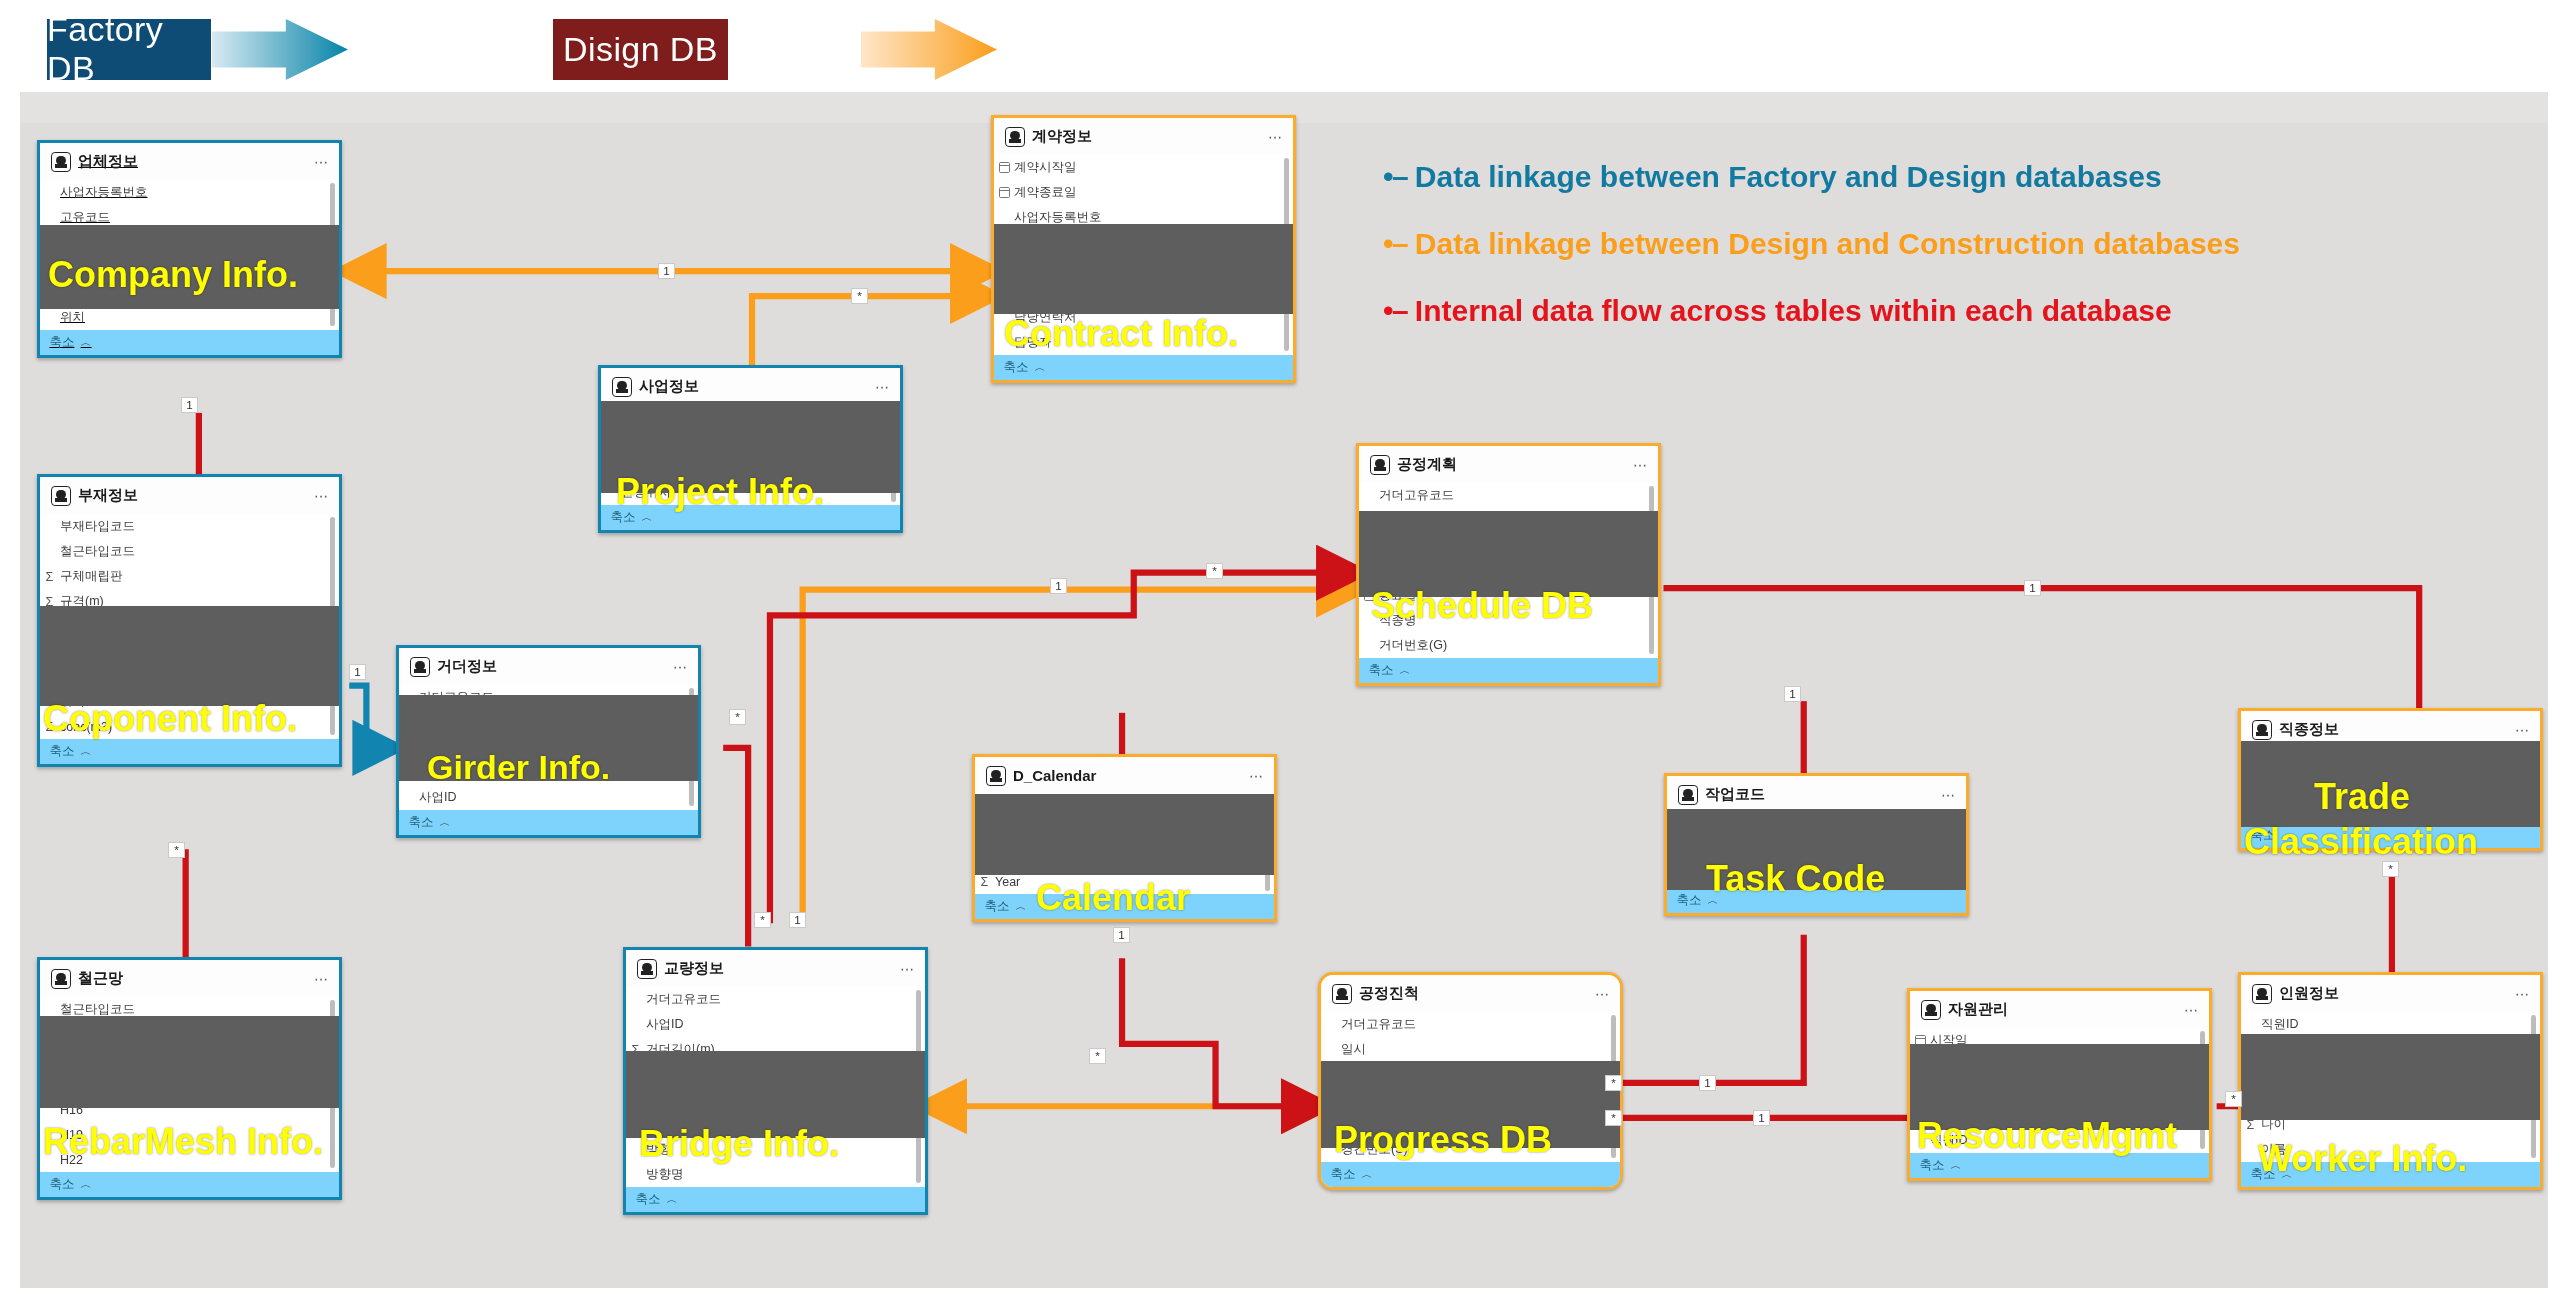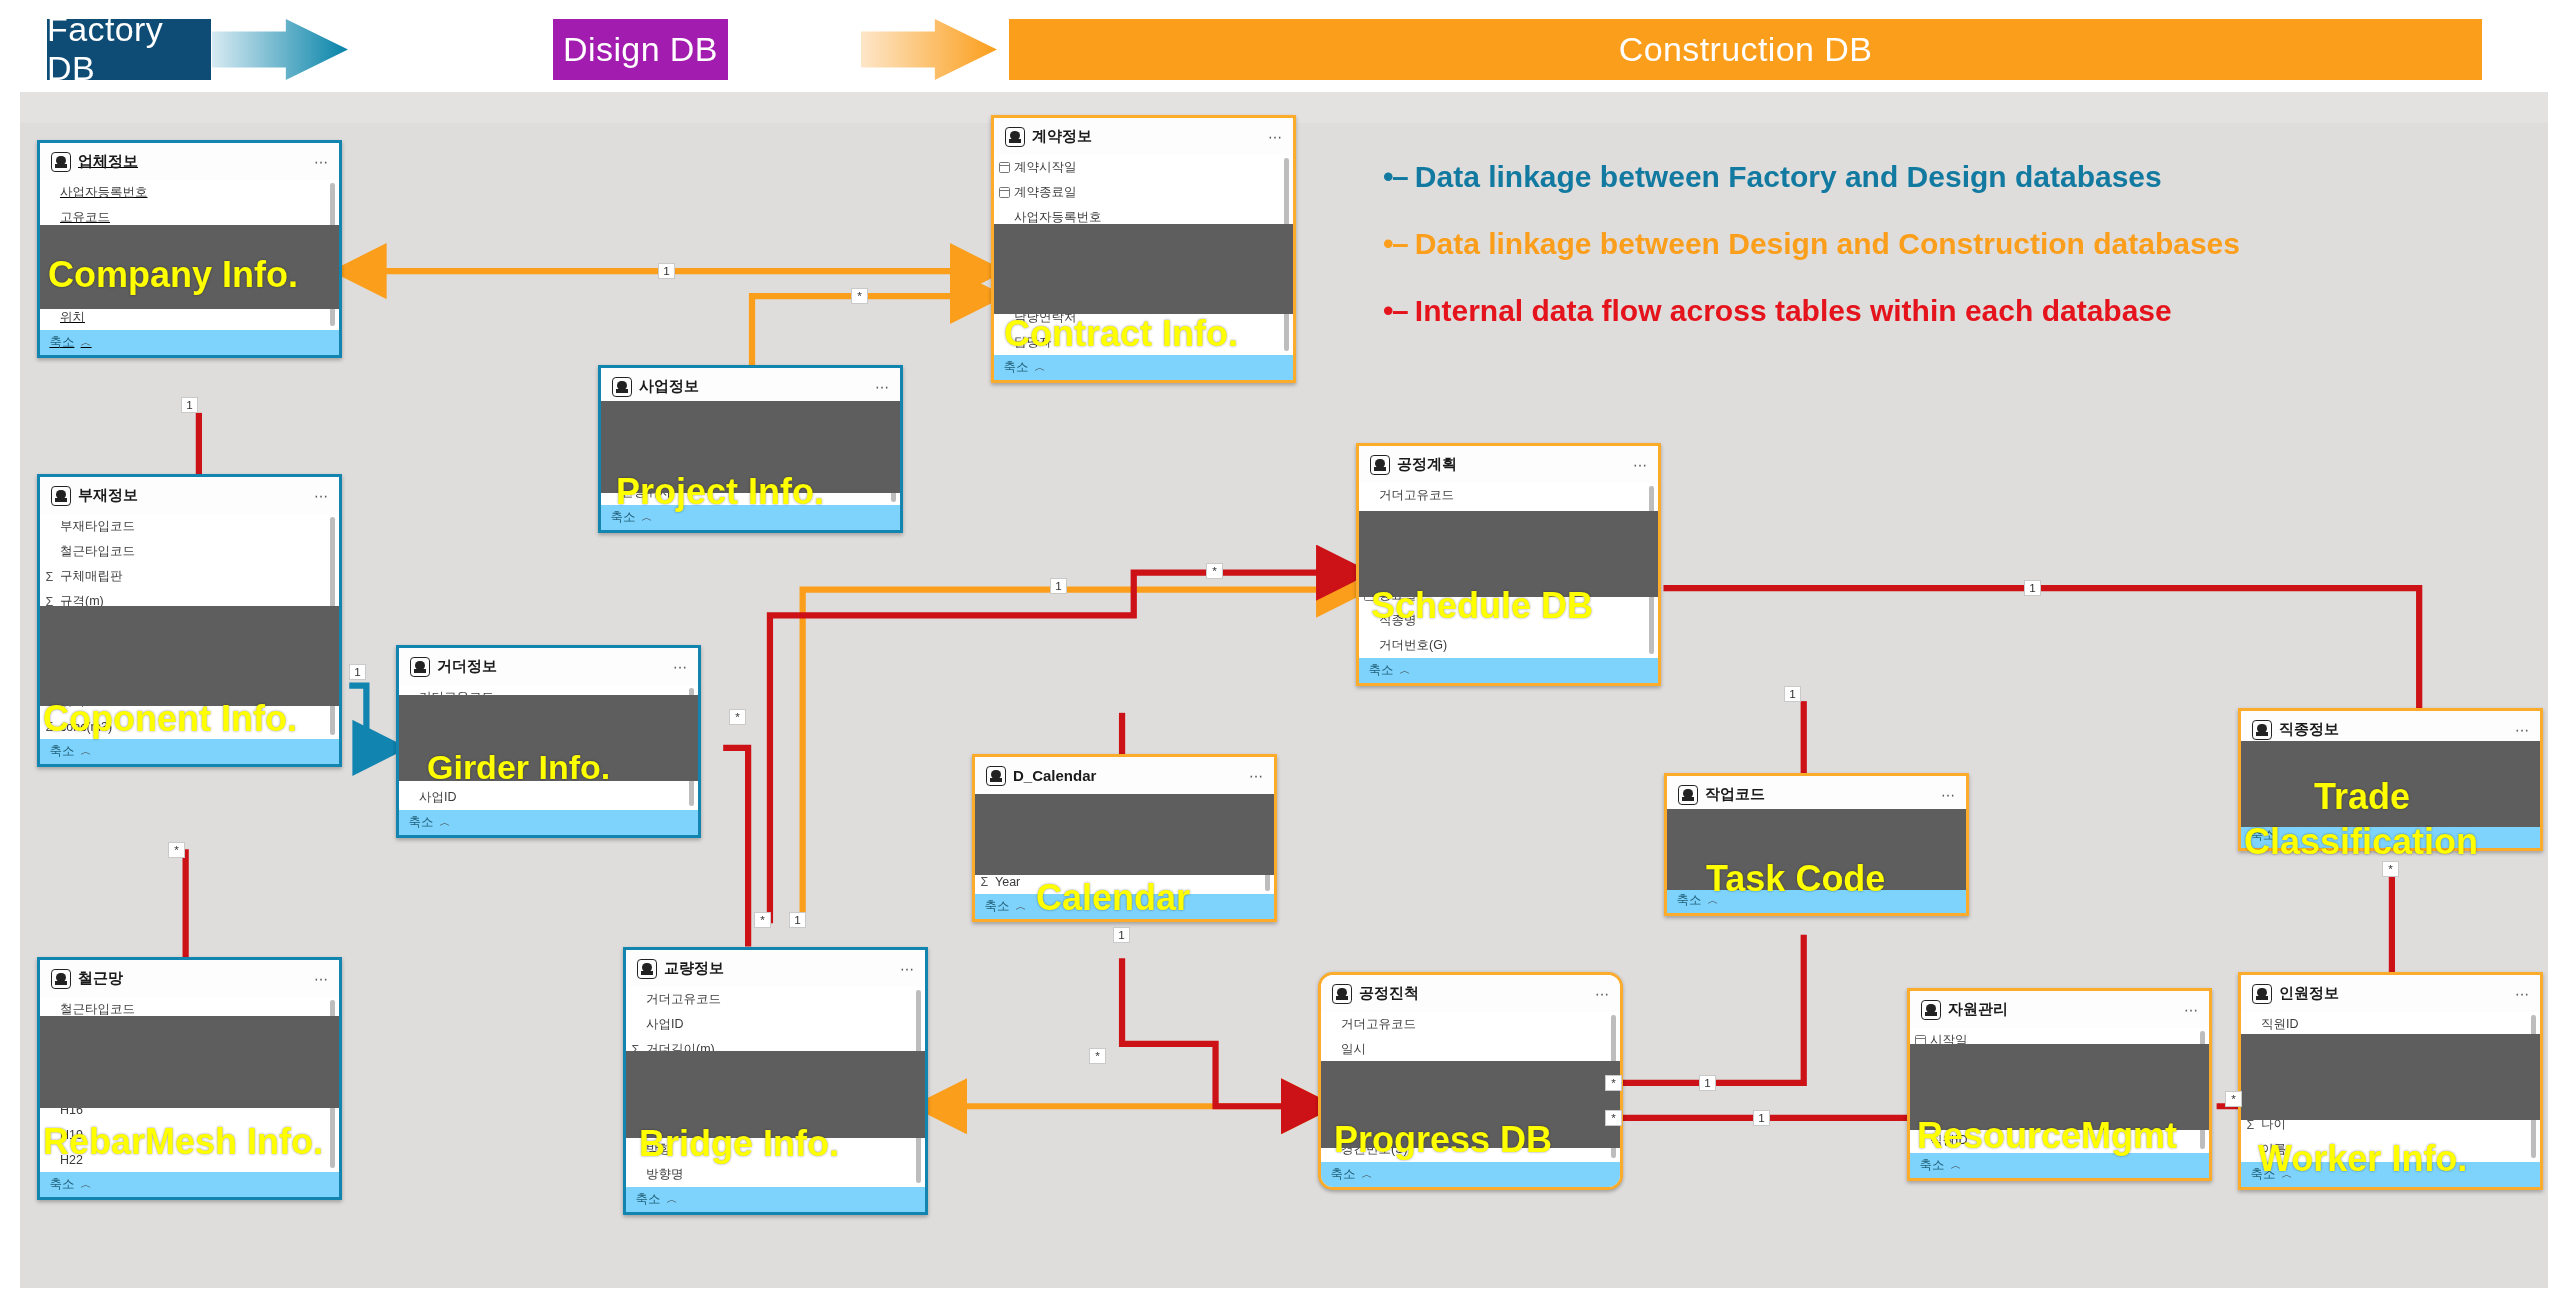--- a/index.html
+++ b/index.html
@@ -22,21 +22,21 @@
     position:absolute; left:19.5px; top:92px; width:2528px; height:31px;
     background:#e3e2e0;
   }
 
   
   .banner {
     position:absolute; height:61px; display:flex; align-items:center;
     justify-content:center; color:#ffffff; font-size:34px; letter-spacing:0.4px;
   }
   .banner-factory { left:47px; top:18.7px; width:164px; background:#0f4c75; }
-  .banner-design  { left:553px; top:18.7px; width:175px; background:#a21caf; }
+  .banner-design  { left:553px; top:18.7px; width:175px; background:#7f1d1d; }
   .banner-constr  { left:1009px; top:18.7px; width:1473px; background:#fb9e1b; }
 
   .arrow-shape {
     position:absolute; top:18.7px; height:61px; width:136px;
   }
   .arrow-blue  { left:212px; }
   .arrow-orange{ left:861px; }
 
   
   .legend { position:absolute; left:1383px; top:160px; width:1184px; }
@@ -153,23 +153,20 @@
   <svg class="arrow-shape arrow-orange" viewBox="0 0 175 78" preserveAspectRatio="none">
     <defs>
       <linearGradient id="gorg" x1="0" y1="0" x2="1" y2="0">
         <stop offset="0%" stop-color="#fde6c8"></stop>
         <stop offset="100%" stop-color="#fb9e1b"></stop>
       </linearGradient>
     </defs>
     <path d="M0,16 L95,16 L95,0 L175,39 L95,78 L95,62 L0,62 Z" fill="url(#gorg)"></path>
   </svg>
 
-  <div class="banner banner-constr">
-    <span>Construction DB</span>
-  </div>
 
   <div class="legend">
     <div class="legend-row lg-blue">
       <span class="legend-dash">•–</span>
       <span>Data linkage between Factory and Design databases</span>
     </div>
     <div class="legend-row lg-orange">
       <span class="legend-dash">•–</span>
       <span>Data linkage between Design and Construction databases</span>
     </div>

